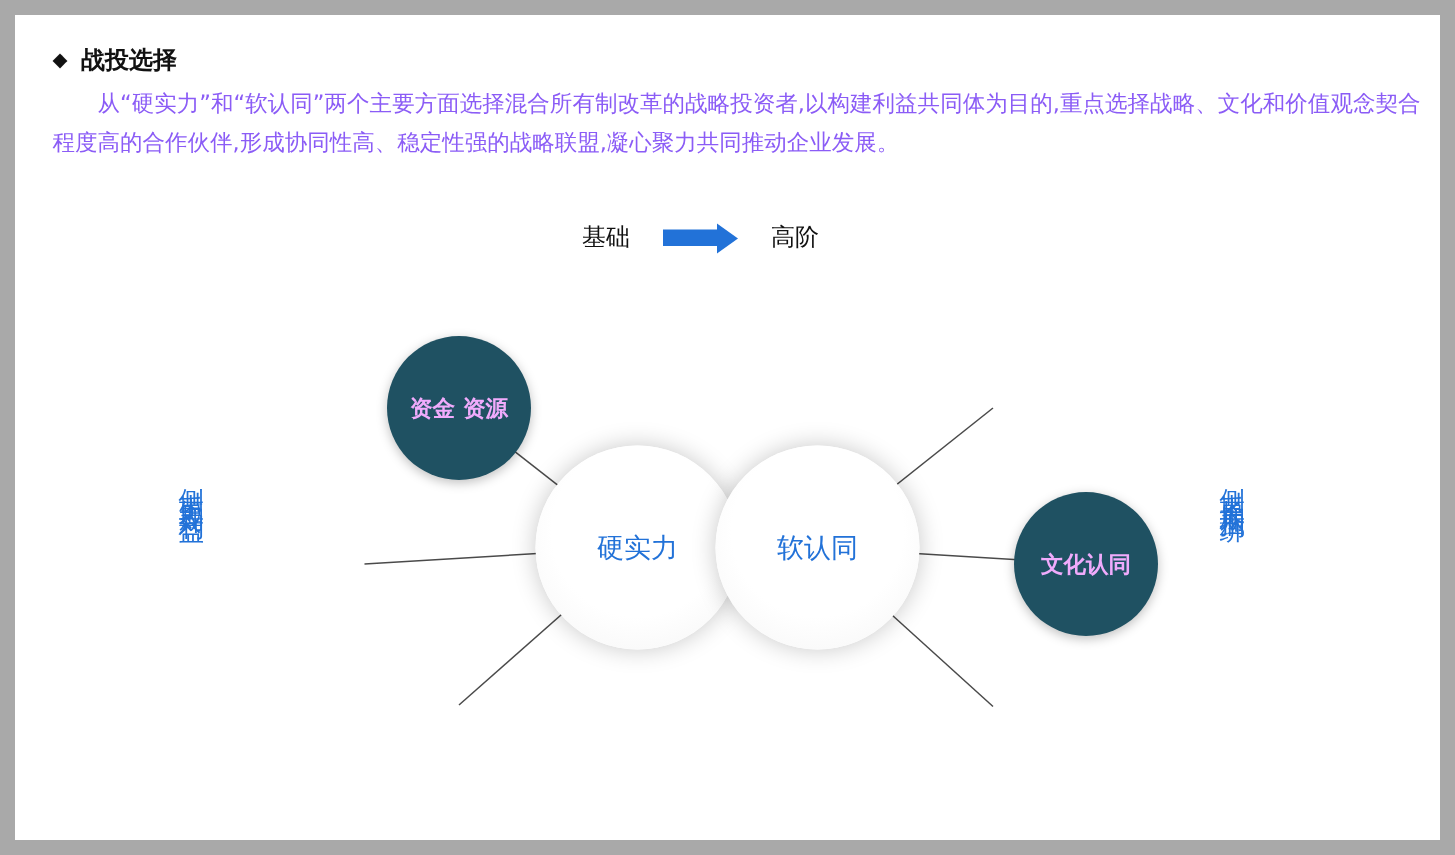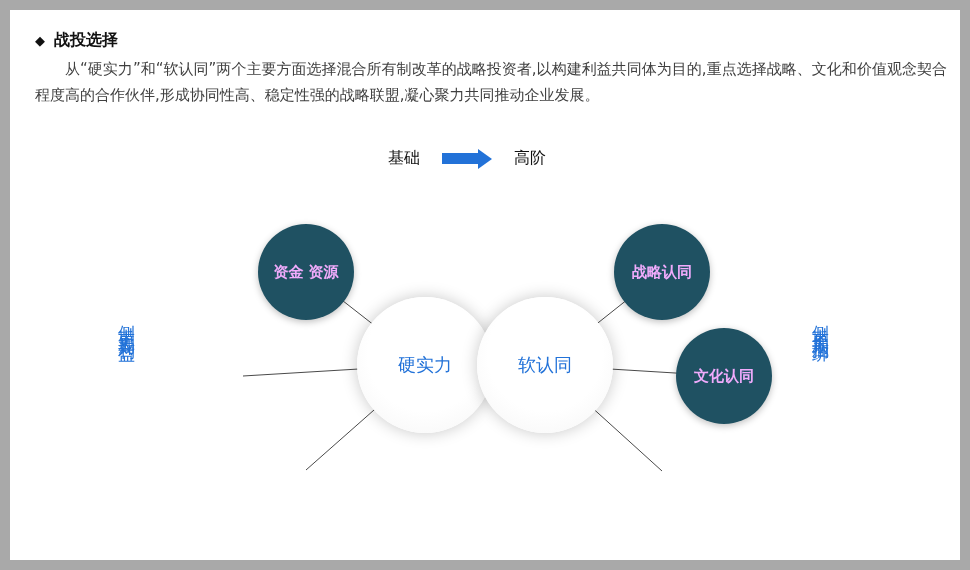--- a/index.html
+++ b/index.html
@@ -34,21 +34,21 @@
   }
   .bullet { font-size: 13px; line-height: 1; }
   .desc {
     position: absolute;
     left: 25px;
     top: 46px;
     width: 912px;
     margin: 0;
     font-size: 15px;
     line-height: 26px;
-    color: #404040;
+    color: #8b5cf6;
     text-indent: 2em;
     text-align: justify;
   }
   .legend {
     position: absolute;
     left: 378px;
     top: 138px;
     display: flex;
     align-items: center;
     gap: 22px;
@@ -152,24 +152,20 @@
     </div>
     <div class="hub hub-left">
       <span>硬实力</span>
     </div>
 
     <div class="node node-l1">
       <span>资金 资源</span>
       <span></span>
     </div>
 
-    <div class="node node-r1">
-      <span>战略认同</span>
-      <span></span>
-    </div>
     <div class="node node-r2">
       <span>文化认同</span>
       <span></span>
     </div>
 
     <div class="side-text side-left">侧重短期利益</div>
     <div class="side-text side-right">侧重长期捆绑</div>
 
   </div>
 </div>

